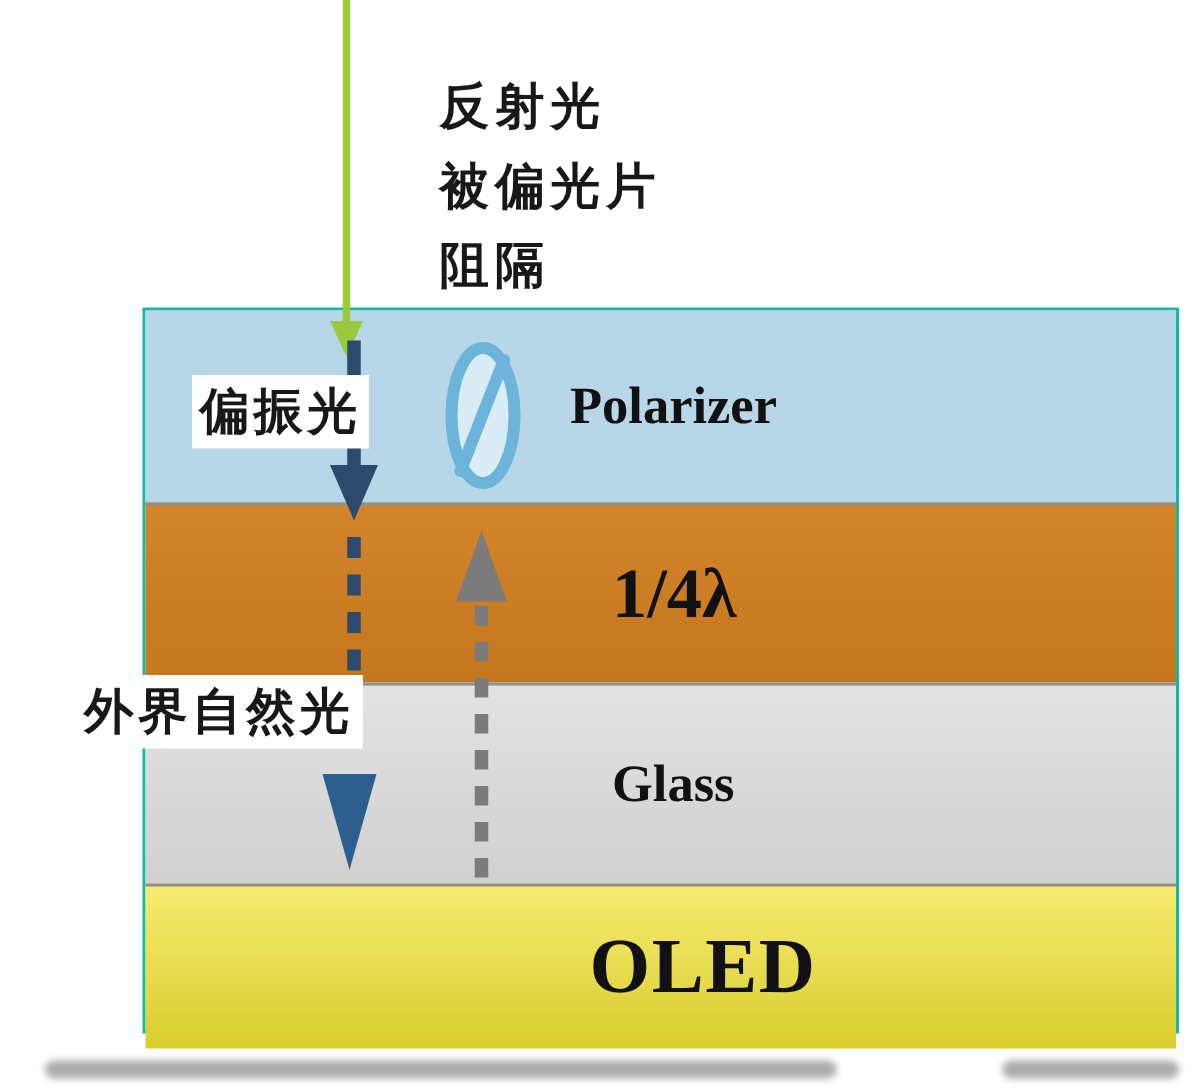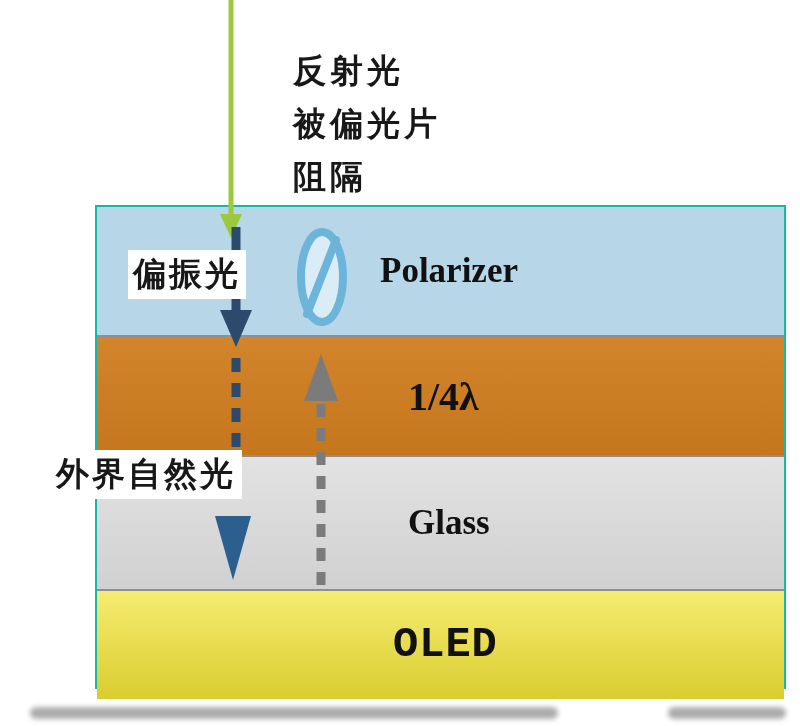--- a/index.html
+++ b/index.html
@@ -33,23 +33,23 @@
   .layer-label {
     position: absolute;
     top: 50%;
     transform: translateY(-50%);
     font-family: "Liberation Serif", serif;
     font-weight: 700;
     color: #111111;
     white-space: nowrap;
   }
   .label-polarizer { left: 283px; font-size: 35px; }
-  .label-quarter   { left: 311px; font-size: 40px; }
+  .label-quarter   { left: 311px; font-size: 47px; }
   .label-glass     { left: 311px; font-size: 35px; }
-  .label-oled      { left: 296px; font-size: 42px; letter-spacing: 1px; font-family: Liberation Mono, monospace; }
+  .label-oled      { left: 296px; font-size: 52px; letter-spacing: 1px; }
 
   
   .cjk {
     position: absolute;
     font-family: "Liberation Sans", sans-serif;
     font-weight: 700;
     color: #181818;
     white-space: nowrap;
     z-index: 6;
   }

